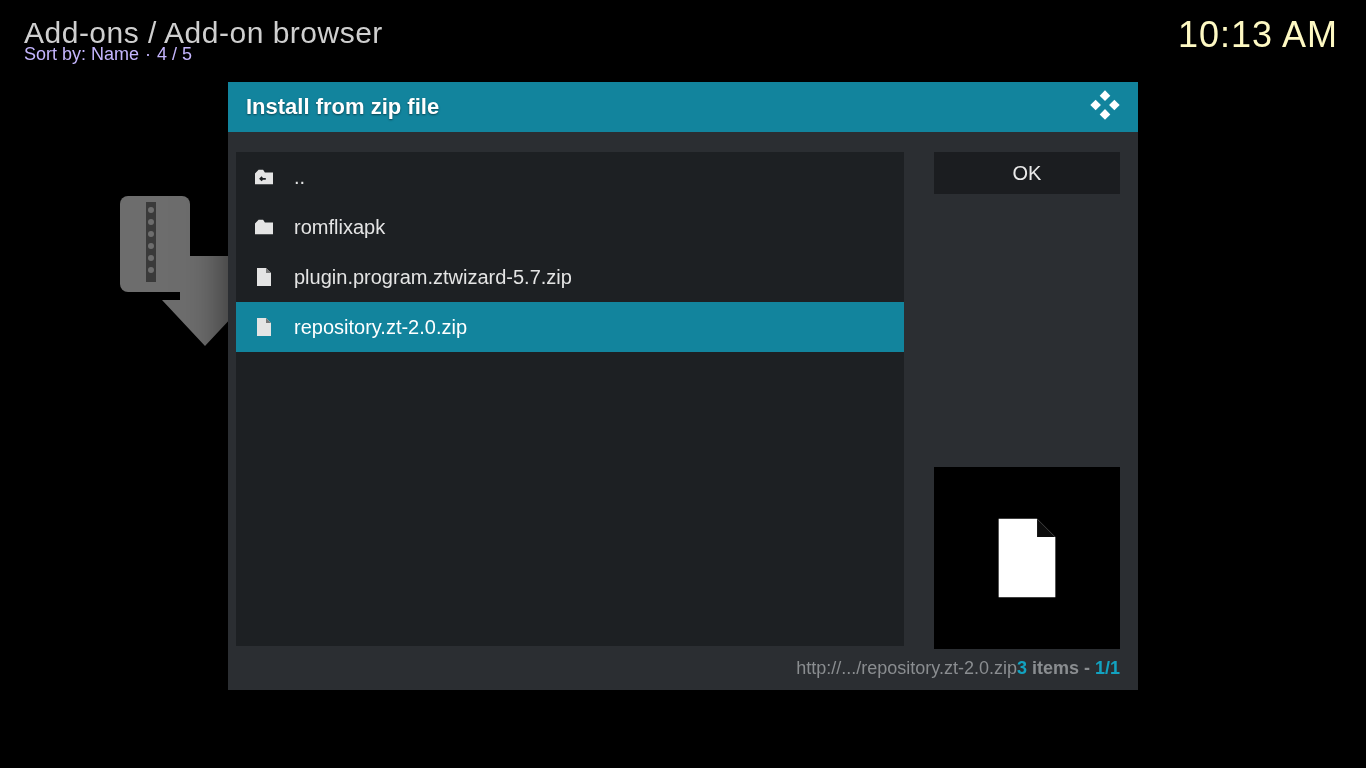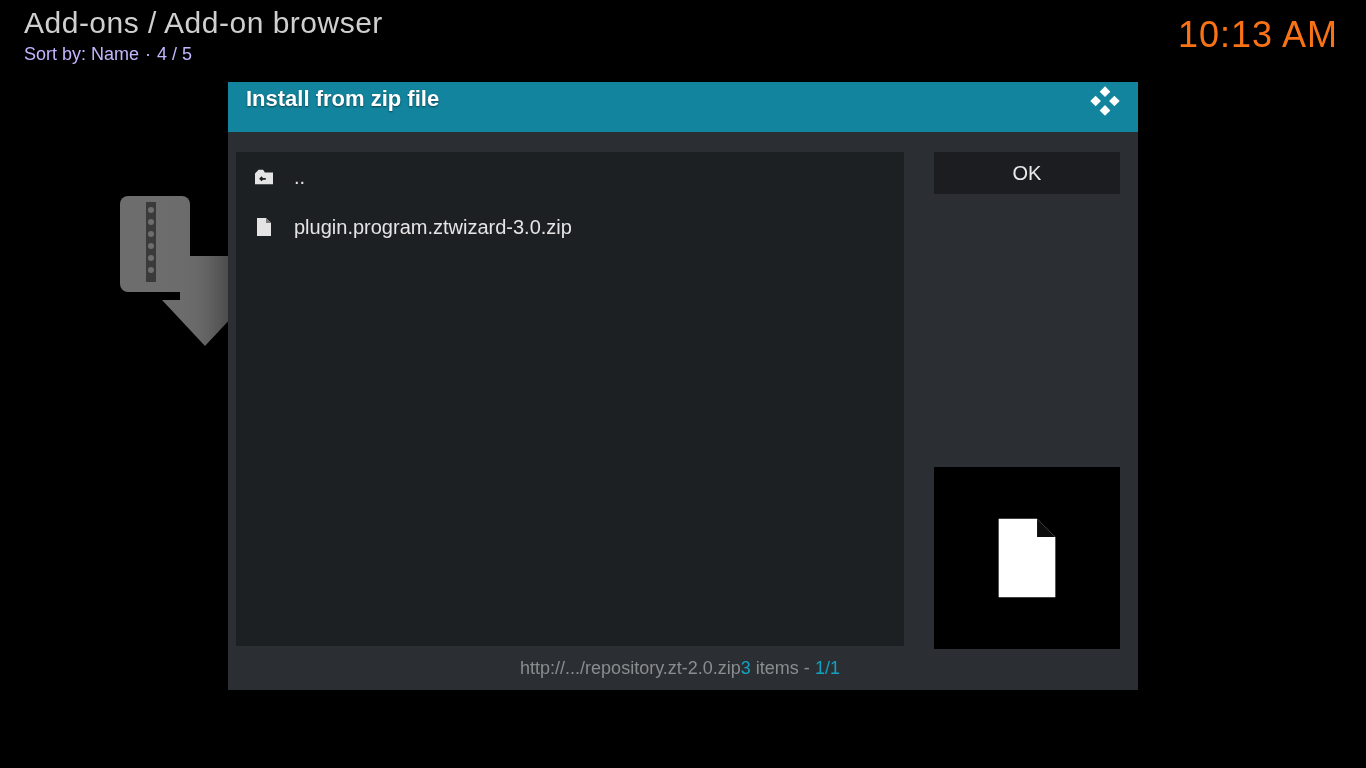--- a/index.html
+++ b/index.html
@@ -1,38 +1,38 @@
 <!DOCTYPE html>
 <html><head>
 <meta charset="utf-8">
 <style>
   * { margin:0; padding:0; box-sizing:border-box; }
   html,body{ width:1366px; height:768px; background:#000; font-family:Arial,Helvetica,sans-serif; color:#d8d8d8; overflow:hidden; }
   .screen{ position:relative; width:1366px; height:768px; }
-  .breadcrumb{ position:absolute; top:6px; left:24px; font-size:30px; font-weight:300; color:#cfcfcf; letter-spacing:0.5px; }
+  .breadcrumb{ position:absolute; top:16px; left:24px; font-size:30px; font-weight:300; color:#cfcfcf; letter-spacing:0.5px; }
   .sortline{ position:absolute; top:44px; left:24px; font-size:18px; color:#c4b5fd; }
   .sortline .dot{ margin:0 6px; }
-  .clock{ position:absolute; top:14px; right:28px; font-size:36px; font-weight:300; color:#f97316; letter-spacing:1px; }
+  .clock{ position:absolute; top:14px; right:28px; font-size:36px; font-weight:300; color:#fef9c3; letter-spacing:1px; }
   .bgicon{ position:absolute; top:196px; left:120px; width:130px; height:160px; }
   .dialog{ position:absolute; top:82px; left:228px; width:910px; height:608px; background:#2b2e32; box-shadow:0 18px 40px rgba(0,0,0,0.6); }
-  .titlebar{ height:50px; background:#12849d; display:flex; align-items:flex-start; justify-content:space-between; padding:4px 18px; }
+  .titlebar{ height:50px; background:#12849d; display:flex; align-items:flex-end; justify-content:space-between; padding:12px 18px; }
   .titlebar .title{ font-size:22px; font-weight:bold; color:#fff; text-shadow:0 1px 2px rgba(0,0,0,0.5); }
   .kodi-logo{ width:30px; height:30px; }
   .body{ position:absolute; top:50px; left:0; right:0; bottom:0; }
   .filelist{ position:absolute; top:20px; left:8px; width:668px; height:494px; background:#1d2023; }
   .item{ height:50px; display:flex; align-items:center; padding:0 16px; gap:18px; cursor:pointer; color:#e4e4e4; }
   .item.selected{ background:#12849d; color:#fff; }
   .item .icon{ width:24px; display:flex; justify-content:center; }
   .item .label{ font-size:20px; }
   .sidebar{ position:absolute; top:20px; right:18px; width:186px; display:flex; flex-direction:column; gap:18px; }
   .btn{ height:42px; background:#1b1d20; display:flex; align-items:center; justify-content:center; font-size:20px; color:#eaeaea; cursor:pointer; }
   .preview{ position:absolute; right:18px; top:335px; width:186px; height:182px; background:#000; display:flex; align-items:center; justify-content:center; }
-  .footer{ position:absolute; left:12px; right:18px; bottom:8px; height:28px; display:flex; align-items:center; justify-content:center; font-size:18px; }
+  .footer{ position:absolute; left:12px; right:18px; bottom:8px; height:28px; display:flex; align-items:center; justify-content:flex-end; font-size:18px; }
   .footer .path{ color:#8a8d90; }
-  .footer .count { color:#8a8d90; }
+  .footer .count { color:#8a8d90;font-weight:bold; }
   .footer .count .num{ color:#12a2c0; }
   svg{ display:block; }
 </style>
 </head>
 <body>
 
 <div class="screen">
 
   <div class="breadcrumb">Add-ons / Add-on browser</div>
   <div class="sortline">
@@ -77,26 +77,43 @@
             <span class="icon">
               <svg width="22" height="18" viewBox="0 0 24 20">
                 <path d="M2 6 l4-4 h5 l2 3 h9 v13 h-20 z" fill="#e4e4e4"></path>
                 <path d="M8 12 h6 M10 10 l-2 2 2 2" stroke="#1d2023" stroke-width="2" fill="none"></path>
               </svg>
             </span>
             <span class="label">..</span>
           </div>
           <div class="item">
             <span class="icon">
+              <svg width="22" height="18" viewBox="0 0 24 20">
+                <path d="M2 6 l4-4 h5 l2 3 h9 v13 h-20 z" fill="#e4e4e4"></path>
+              </svg>
+            </span>
+            <span class="label">romflixapk</span>
+          </div>
+          <div class="item">
+            <span class="icon">
               <svg width="16" height="20" viewBox="0 0 16 20">
                 <path d="M1 1 h9 l5 5 v13 h-14 z" fill="#e4e4e4"></path>
                 <path d="M10 1 v5 h5 z" fill="#777"></path>
               </svg>
             </span>
-            <span class="label">plugin.program.ztwizard-3.0.zip</span>
+            <span class="label">plugin.program.ztwizard-5.7.zip</span>
+          </div>
+          <div class="item selected">
+            <span class="icon">
+              <svg width="16" height="20" viewBox="0 0 16 20">
+                <path d="M1 1 h9 l5 5 v13 h-14 z" fill="#e4e4e4"></path>
+                <path d="M10 1 v5 h5 z" fill="#777"></path>
+              </svg>
+            </span>
+            <span class="label">repository.zt-2.0.zip</span>
           </div>
         </div>
 
       <div class="sidebar">
         <div class="btn">OK</div>
       </div>
 
       <div class="preview">
         <svg viewBox="0 0 70 90" width="64" height="84">
           <path d="M4 2 h42 l20 20 v66 h-62 z" fill="#fff"></path>

